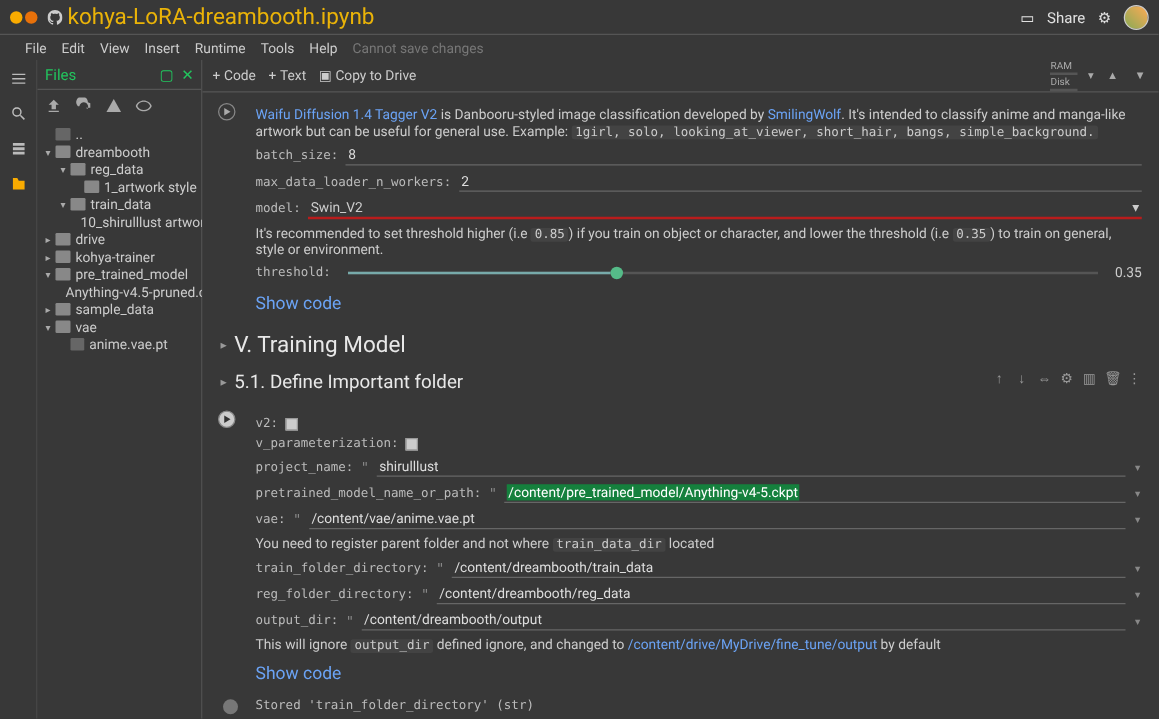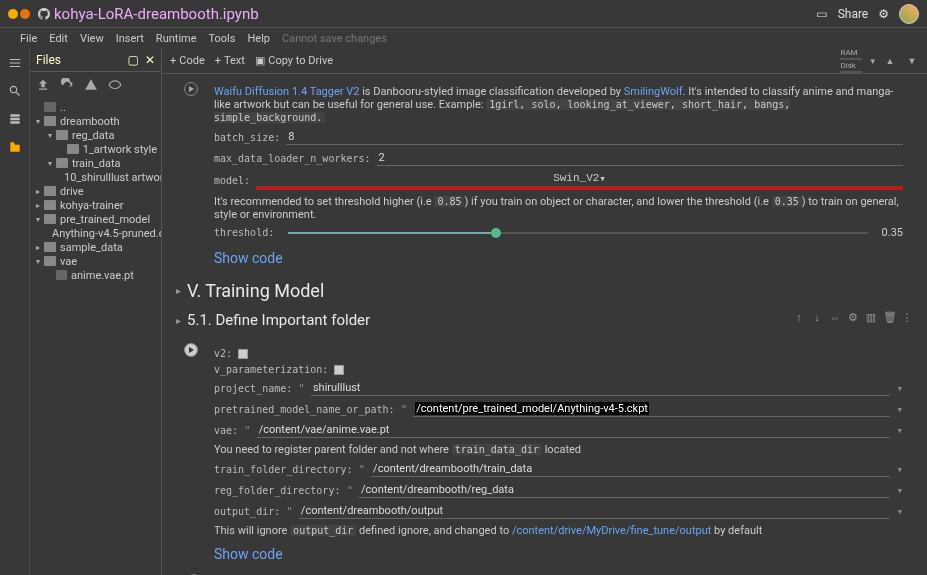--- a/index.html
+++ b/index.html
@@ -1,74 +1,74 @@
 <!DOCTYPE html>
 <html><head>
 <meta charset="utf-8">
 <style>
 * { box-sizing: border-box; margin: 0; padding: 0; }
 body { font-family: Roboto, Arial, sans-serif; background: #383838; color: #e0e0e0; font-size: 12px; width: 927px; height: 575px; overflow: hidden; }
 .header { height: 28px; background: #383838; display: flex; align-items: center; padding: 0 8px; border-bottom: 1px solid #555; }
 .logo { display: flex; gap: 2px; margin-right: 8px; }
 .logo-circle { width: 10px; height: 10px; border-radius: 50%; }
 .gh-icon { width: 12px; height: 12px; margin-right: 4px; fill: #ccc; }
-.title { font-size: 15px; color: #f0abfc; }
+.title { font-size: 18px; color: #eab308; }
 .header-right { margin-left: auto; display: flex; align-items: center; gap: 10px; }
 .avatar { width: 20px; height: 20px; border-radius: 50%; background: linear-gradient(45deg,#8a5,#fa5); border: 1px solid #ccc; }
 .menubar { height: 20px; display: flex; align-items: center; padding: 0 20px; gap: 12px; font-size: 11px; color: #ccc; }
 .menubar .disabled { color: #777; }
 .body { display: flex; height: 527px; }
 .rail { width: 30px; background: #383838; display: flex; flex-direction: column; align-items: center; padding-top: 8px; gap: 14px; border-right: 1px solid #4a4a4a; }
 .rail svg { width: 14px; height: 14px; fill: #bbb; }
 .files { width: 132px; background: #383838; border-right: 1px solid #555; display: flex; flex-direction: column; }
-.files-head { display: flex; align-items: center; height: 24px; padding: 0 6px; font-size: 12px; color: #fef9c3; border-bottom: 1px solid #555; }
+.files-head { display: flex; align-items: center; height: 24px; padding: 0 6px; font-size: 12px; color: #22c55e; border-bottom: 1px solid #555; }
 .files-head-icons { margin-left: auto; display: flex; gap: 6px; }
 .files-toolbar { display: flex; gap: 10px; padding: 6px; }
 .files-toolbar svg { width: 14px; height: 14px; fill: #aaa; }
 .tree { padding: 2px 4px; font-size: 11px; color: #ccc; overflow: auto; }
 .tree-row { display: flex; align-items: center; height: 14px; white-space: nowrap; }
 .tree-row .arrow { width: 8px; font-size: 8px; color: #aaa; }
 .tree-row .folder { width: 12px; height: 10px; background: #888; margin-right: 4px; border-radius: 1px; }
 .tree-row .file { width: 11px; height: 10px; background: #666; margin-right: 4px; border-radius: 1px; }
 .main { flex: 1; display: flex; flex-direction: column; background: #383838; }
 .toolbar { height: 26px; display: flex; align-items: center; padding: 0 8px; gap: 10px; font-size: 11px; border-bottom: 1px solid #555; }
 .toolbar .btn { color: #ccc; display: flex; align-items: center; gap: 3px; }
 .toolbar-right { margin-left: auto; display: flex; align-items: center; gap: 8px; font-size: 9px; color: #aaa; }
 .res-bars { display: flex; flex-direction: column; gap: 1px; font-size: 8px; }
 .res-bar { width: 22px; height: 2px; background: #555; }
 .nav-btn { width: 14px; height: 14px; display: flex; align-items: center; justify-content: center; color: #aaa; }
 .content { flex: 1; overflow-y: auto; padding: 0 14px 14px 14px; }
-.cell { margin: 4px 10px; position: relative; }
+.cell { margin: 4px 0; position: relative; }
 .cell-gutter { position: absolute; left: -2px; top: 4px; }
 .play { width: 14px; height: 14px; border-radius: 50%; border: 1px solid #888; display: flex; align-items: center; justify-content: center; }
 .play::after { content: ""; border-left: 5px solid #aaa; border-top: 3px solid transparent; border-bottom: 3px solid transparent; margin-left: 1px; }
 .play.filled { background: #ccc; }
 .play.filled::after { border-left-color: #333; }
 .form-body { padding: 4px 0 4px 28px; font-size: 11px; color: #ccc; }
 .form-row { display: flex; align-items: center; margin: 5px 0; gap: 6px; }
 .form-label { color: #bbb; font-family: monospace; font-size: 10px; }
 .form-input { flex: 1; border: none; border-bottom: 1px solid #666; color: #ddd; font-size: 11px; padding: 1px 2px; }
-.form-select { flex: 1; border-bottom: 4px solid #b91c1c; display: flex; justify-content: center; padding: 1px 2px; font-family: Liberation Mono, monospace; }
+.form-select { flex: 1; border-bottom: 2px solid #b91c1c; display: flex; justify-content: space-between; padding: 1px 2px; }
 .quote { color: #888; font-family: monospace; }
 .checkbox { width: 10px; height: 10px; background: #ccc; border: 1px solid #999; display: inline-block; }
 .checkbox.checked { background: #3b78e7; }
 .slider { flex: 1; height: 2px; background: #555; position: relative; margin: 0 8px; }
 .slider-fill { position: absolute; left: 0; height: 2px; background: #7aa; }
 .slider-thumb { position: absolute; top: -4px; width: 10px; height: 10px; border-radius: 50%; background: #5b8; }
 .link { color: #6ba3f5; }
 .show-code { color: #6ba3f5; font-size: 14px; margin-top: 6px; display: inline-block; }
 .heading { color: #e8e8e8; margin: 10px 0; display: flex; align-items: center; gap: 6px; }
 .h1 { font-size: 18px; }
 .h2 { font-size: 15px; }
 .head-arrow { color: #999; font-size: 10px; }
 .cell-toolbar { position: absolute; right: 0; top: 0; display: flex; gap: 6px; color: #999; font-size: 11px; }
 .cell-toolbar span { width: 12px; text-align: center; }
 .mono { font-family: monospace; font-size: 10px; background: #434343; padding: 0 3px; border-radius: 2px; }
 .prose { color: #ccc; font-size: 11px; margin: 3px 0; }
-.highlighted { background: #000000; color: #fff; padding: 0 1px; }
+.highlighted { background: #15803d; color: #fff; padding: 0 1px; }
 .output { font-family: monospace; font-size: 10px; color: #bbb; padding: 4px 0 4px 28px; }
 .out-status { position: absolute; left: 2px; top: 4px; width: 12px; height: 12px; border-radius: 50%; background: #777; }
 .content::-webkit-scrollbar { width: 8px; }
 .content::-webkit-scrollbar-thumb { background: #666; border-radius: 4px; }
 </style>
 </head>
 <body>
 
 <div class="header">
   <div class="logo">

